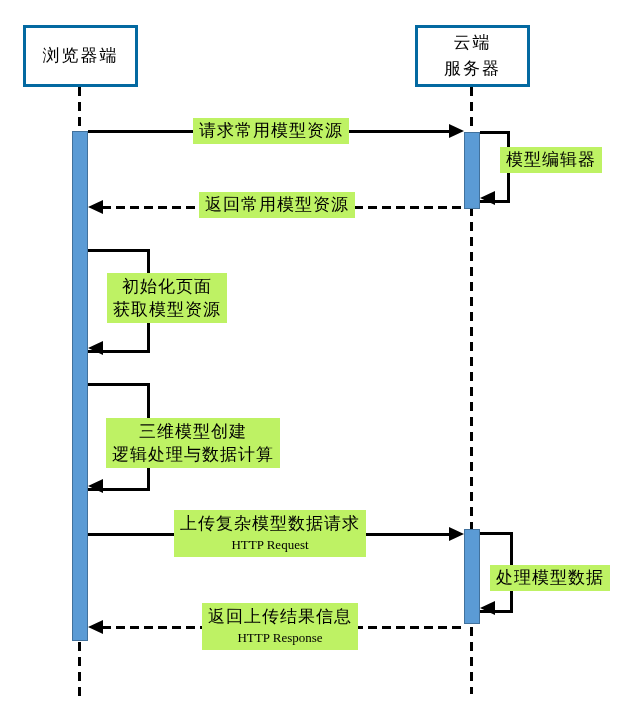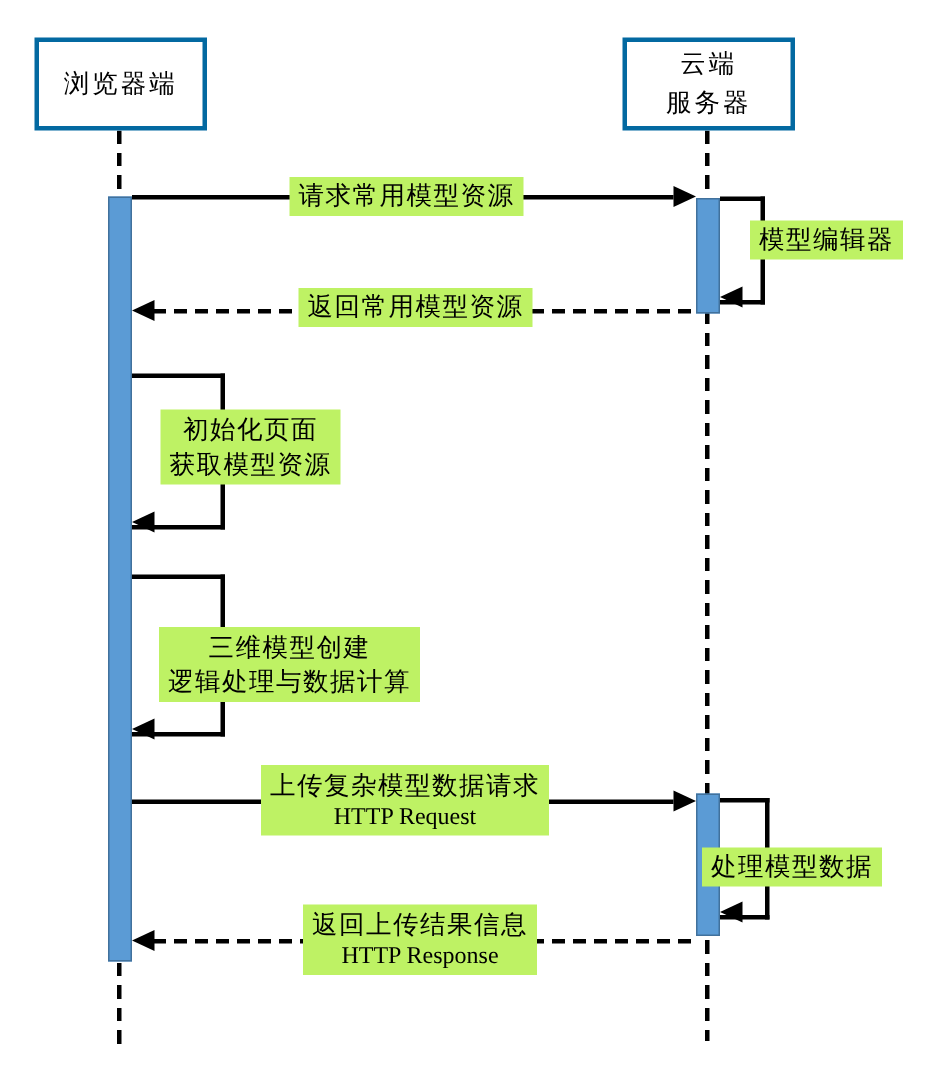--- a/index.html
+++ b/index.html
@@ -29,21 +29,21 @@
     position:absolute;height:3px;
     background:repeating-linear-gradient(to right,#000 0 9px,transparent 9px 14px);
   }
   .arr-r{position:absolute;width:0;height:0;border-top:7px solid transparent;border-bottom:7px solid transparent;border-left:15px solid #000;}
   .arr-l{position:absolute;width:0;height:0;border-top:7px solid transparent;border-bottom:7px solid transparent;border-right:15px solid #000;}
   .lbl{
     position:absolute;transform:translateX(-50%);background:#bef264;white-space:nowrap;
     text-align:center;font-size:17px;letter-spacing:1px;line-height:22px;padding:2px 6px;
   }
   .lbl .cn{line-height:23px;}
-  .lbl .en{font-size:16px;letter-spacing:0;line-height:20px;}
+  .lbl .en{font-size:13px;letter-spacing:0;line-height:20px;}
   .lbl .en-left{text-align:center;}
 </style>
 </head>
 <body>
 
 <div class="canvas">
 
   <div class="lifeline" style="left:78px;top:87px;height:613px"></div>
   <div class="lifeline" style="left:470px;top:87px;height:607px"></div>
 
@@ -98,21 +98,21 @@
   <div class="lbl" style="left:193px;top:418px">
     <div class="cn">三维模型创建</div>
     <div class="cn">逻辑处理与数据计算</div>
   </div>
 
   <div class="lbl" style="left:270px;top:510px">
     <div class="cn">上传复杂模型数据请求</div>
     <div class="en">HTTP Request</div>
   </div>
 
-  <div class="lbl" style="left:528px;top:565px">
+  <div class="lbl" style="left:550px;top:565px">
     <span>处理模型数据</span>
   </div>
 
   <div class="lbl" style="left:280px;top:603px">
     <div class="cn">返回上传结果信息</div>
     <div class="en en-left">HTTP Response</div>
   </div>
 
 </div>
 

